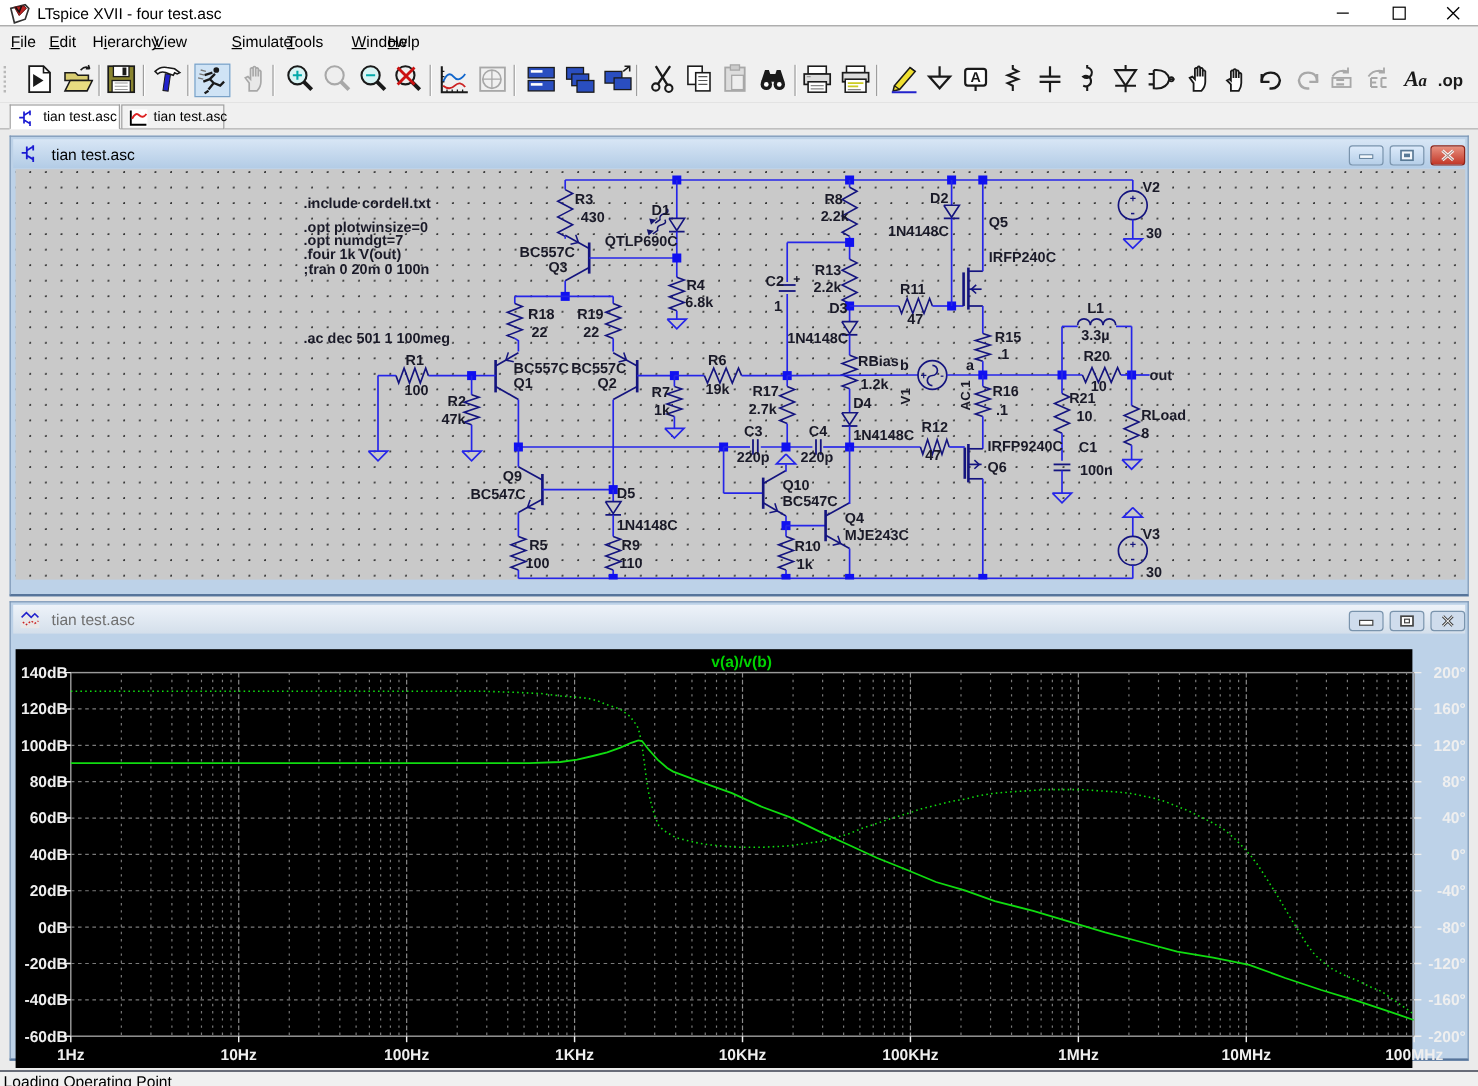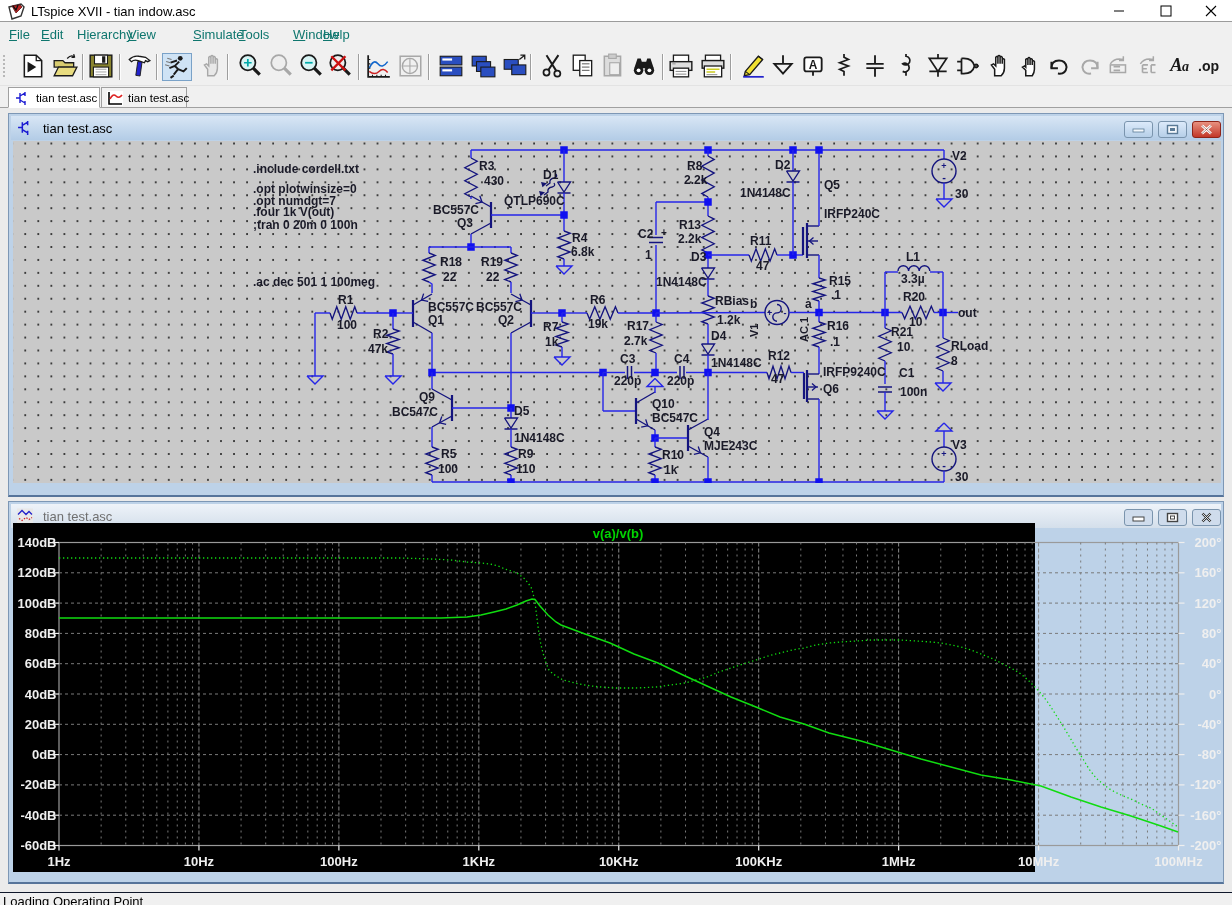--- a/index.html
+++ b/index.html
@@ -1,37 +1,37 @@
 <!DOCTYPE html>
 <html><head><meta charset="utf-8"><style>
 * { margin:0; padding:0; box-sizing:border-box; }
 body { width:1232px; height:905px; font-family:"Liberation Sans",sans-serif; overflow:hidden; background:#f0f0f0; position:relative; }
 .titlebar { position:absolute; left:0; top:0; width:1232px; height:22px; background:#ffffff; border-bottom:1px solid #9b9b9b; }
 .titlebar .txt { position:absolute; left:31px; top:4px; font-size:13px; color:#000; white-space:nowrap; }
-.menubar { position:absolute; left:0; top:23px; width:1232px; height:24px; background:#f0f0f0; font-size:13px; color:#0f766e; }
+.menubar { position:absolute; left:0; top:23px; width:1232px; height:24px; background:#f0f0f0; font-size:13px; color:#000000; }
 .menubar span { position:absolute; top:4px; white-space:nowrap; }
 .menubar u { text-decoration:underline; }
 .toolbar { position:absolute; left:0; top:47px; width:1232px; height:39px; background:#f0f0f0; border-bottom:1px solid #e3e3e3; }
 .tabbar { position:absolute; left:0; top:86px; width:1232px; height:22px; background:#f0f0f0; border-bottom:1px solid #a0a0a0; }
 .tab { position:absolute; top:1px; height:21px; font-size:11.5px; color:#000; border:1px solid #a0a0a0; }
 .tab span { white-space:nowrap; }
 .mdi { position:absolute; left:0; top:108px; width:1232px; height:784px; background:#ebebeb; }
 .statusbar { position:absolute; left:0; top:892px; width:1232px; height:13px; background:#f0f0f0; border-top:1px solid #0f172a; font-size:13px; color:#000; overflow:hidden;text-align:center; }
 .win { position:absolute; border:1px solid #7d97b5; border-bottom:2px solid #56749a; background:#bdd2e8; }
 .wtitle { position:absolute; left:2px; top:2px; right:2px; height:24px; font-size:13px; }
 .wbtn { position:absolute; top:5px; width:29px; height:17px; border-radius:3px; border:1px solid #7a94ad; }
 </style></head>
 <body>
 <div class="titlebar">
  <svg style="position:absolute;left:8px;top:3px" width="17" height="17" viewBox="0 0 17 17">
    <path d="M1 4 L13 1 L16 4 L13 13 L4 16 Z" fill="#fff" stroke="#333" stroke-width="1.4"></path>
    <path d="M4 3 L12 2 L14 4 L8 10 Z" fill="#b22" stroke="#611" stroke-width="0.8"></path>
    <path d="M5 3 l3 4 l2 -5" fill="none" stroke="#111" stroke-width="1.3"></path>
  </svg>
- <div class="txt">LTspice XVII - tian indow.asc</div>
+ <div class="txt">LTspice XVII - four test.asc</div>
  <svg style="position:absolute;right:0;top:0" width="140" height="22" viewBox="0 0 140 22">
   <line x1="22" y1="11" x2="32" y2="11" stroke="#000" stroke-width="1"></line>
   <rect x="69" y="6" width="10" height="10" fill="none" stroke="#000" stroke-width="1"></rect>
   <path d="M 114 6 L 124 16 M 124 6 L 114 16" stroke="#000" stroke-width="1.1" fill="none"></path>
  </svg>
 </div>
 <div class="menubar">
  <span style="left:9px"><u>F</u>ile</span>
  <span style="left:41px"><u>E</u>dit</span>
  <span style="left:77px">H<u>i</u>erarchy</span>
@@ -586,21 +586,21 @@
         </svg></div>
   <div class="wbtn" style="right:34px;background:#cfdcec;"><svg width="27" height="15">
           <rect x="8.5" y="3.5" width="10" height="8" fill="#fff" stroke="#444" stroke-width="1.4"></rect>
           <rect x="11.5" y="6" width="4" height="3" fill="#fff" stroke="#444"></rect>
         </svg></div>
   <div class="wbtn" style="right:0px;background:#cfdcec;"><svg width="27" height="15">
           <path d="M 9.5 3.5 L 17.5 11.5 M 17.5 3.5 L 9.5 11.5" stroke="#333" stroke-width="2.4"></path>
           <path d="M 9.5 3.5 L 17.5 11.5 M 17.5 3.5 L 9.5 11.5" stroke="#eee" stroke-width="0.9"></path>
         </svg></div>
  </div>
- <div style="position:absolute;left:4px;top:21px;width:1022px;height:349px;background:#000;">
+ <div style="position:absolute;left:4px;top:39px;width:1164px;height:349px;background:#000;">
   <svg width="1208" height="349" viewBox="12 530 1208 349" style="position:absolute;left:0;top:0">
 <rect x="58.0" y="549.5" width="1119.5" height="303.0" fill="none" stroke="#9a9a9a" stroke-width="1.2"></rect>
 <line x1="58.0" y1="579.8" x2="1177.5" y2="579.8" stroke="#7a7a7a" stroke-width="1" stroke-dasharray="3 3"></line>
 <line x1="58.0" y1="610.1" x2="1177.5" y2="610.1" stroke="#7a7a7a" stroke-width="1" stroke-dasharray="3 3"></line>
 <line x1="58.0" y1="640.4" x2="1177.5" y2="640.4" stroke="#7a7a7a" stroke-width="1" stroke-dasharray="3 3"></line>
 <line x1="58.0" y1="670.7" x2="1177.5" y2="670.7" stroke="#7a7a7a" stroke-width="1" stroke-dasharray="3 3"></line>
 <line x1="58.0" y1="701.0" x2="1177.5" y2="701.0" stroke="#7a7a7a" stroke-width="1" stroke-dasharray="3 3"></line>
 <line x1="58.0" y1="731.3" x2="1177.5" y2="731.3" stroke="#7a7a7a" stroke-width="1" stroke-dasharray="3 3"></line>
 <line x1="58.0" y1="761.6" x2="1177.5" y2="761.6" stroke="#7a7a7a" stroke-width="1" stroke-dasharray="3 3"></line>
 <line x1="58.0" y1="791.9" x2="1177.5" y2="791.9" stroke="#7a7a7a" stroke-width="1" stroke-dasharray="3 3"></line>

